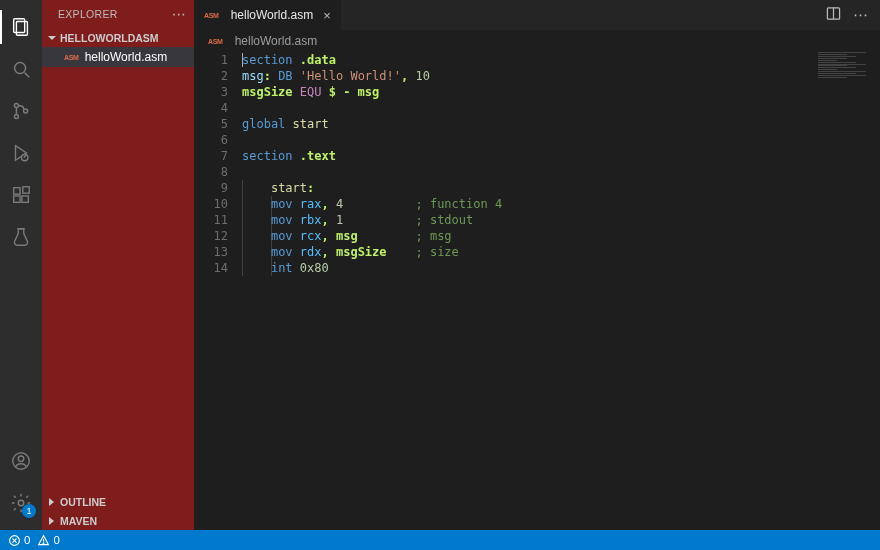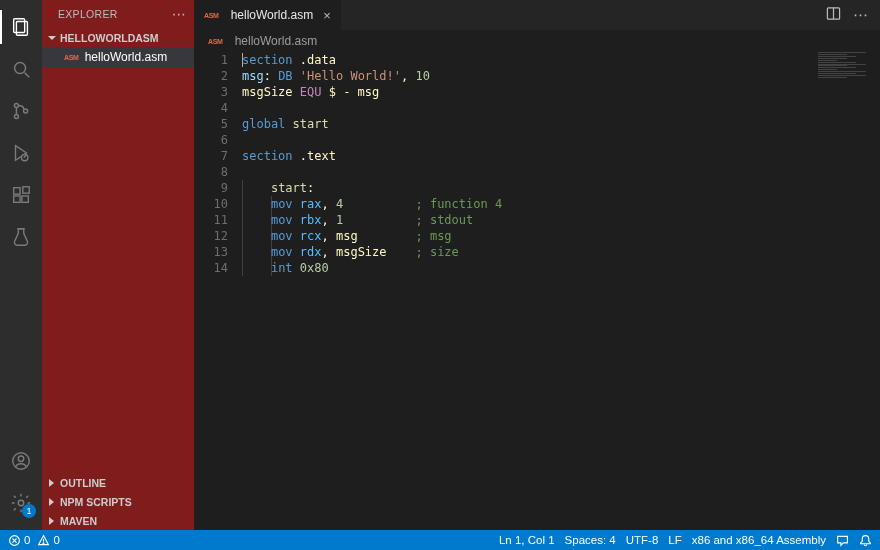--- a/index.html
+++ b/index.html
@@ -153,21 +153,21 @@
   background: #404040;
 }
 .tok-kw { color: #569cd6; }
 .tok-reg { color: #4fc1ff; }
 .tok-str { color: #ce9178; }
 .tok-num { color: #b5cea8; }
 .tok-def { color: #c586c0; }
 .tok-id { color: #9cdcfe; }
 .tok-lbl { color: #dcdcaa; }
 .tok-cmt { color: #6a9955; }
-.tok-txt { color: #fef9c3; }
+.tok-txt { color: #bef264; font-weight: bold; }
 .minimap {
   position: absolute;
   top: 52px; right: 14px;
   width: 48px; height: 26px;
   opacity: 0.4;
   display: flex; flex-direction: column; gap: 1px;
 }
 .minimap div { height: 1px; background: #7a7a7a; }
 .minimap div:nth-child(2n) { width: 60%; }
 .minimap div:nth-child(3n) { width: 80%; }
@@ -268,26 +268,20 @@
     <div class="file-row sel">
       <span class="asm-chip">ASM</span>
       <span>helloWorld.asm</span>
     </div>
     <div class="sidebar-spacer"></div>
     <div class="section-row">
       <svg viewBox="0 0 12 12">
           <path d="M3 2l5 4-5 4z"></path>
         </svg>
       <span>OUTLINE</span>
-    </div>
-    <div class="section-row">
-      <svg viewBox="0 0 12 12">
-          <path d="M3 2l5 4-5 4z"></path>
-        </svg>
-      <span>NPM SCRIPTS</span>
     </div>
     <div class="section-row">
       <svg viewBox="0 0 12 12">
           <path d="M3 2l5 4-5 4z"></path>
         </svg>
       <span>MAVEN</span>
     </div>
   </div>
 
   <div class="editor-area">
@@ -378,31 +372,13 @@
       <span>0</span>
       <svg viewBox="0 0 16 16" fill="none" stroke="currentColor" stroke-width="1.4" style="margin-left:4px;">
           <path d="M8 2l6 11H2z"></path>
           <line x1="8" y1="6" x2="8" y2="9.5"></line>
           <circle cx="8" cy="11.5" r="0.6" fill="currentColor"></circle>
         </svg>
       <span>0</span>
     </div>
   </div>
   <div class="status-spacer"></div>
-  <div class="status-right">
-    <span class="status-item">Ln 1, Col 1</span>
-    <span class="status-item">Spaces: 4</span>
-    <span class="status-item">UTF-8</span>
-    <span class="status-item">LF</span>
-    <span class="status-item">x86 and x86_64 Assembly</span>
-    <span class="status-item">
-      <svg viewBox="0 0 16 16" fill="none" stroke="currentColor" stroke-width="1.4">
-          <path d="M2 3h12v8H9l-3 3v-3H2z"></path>
-        </svg>
-    </span>
-    <span class="status-item">
-      <svg viewBox="0 0 16 16" fill="none" stroke="currentColor" stroke-width="1.4">
-          <path d="M8 2a4 4 0 0 0-4 4v3l-2 2v1h12v-1l-2-2V6a4 4 0 0 0-4-4z"></path>
-          <path d="M6.5 13a1.5 1.5 0 0 0 3 0"></path>
-        </svg>
-    </span>
-  </div>
 </div>
 
 </body></html>

